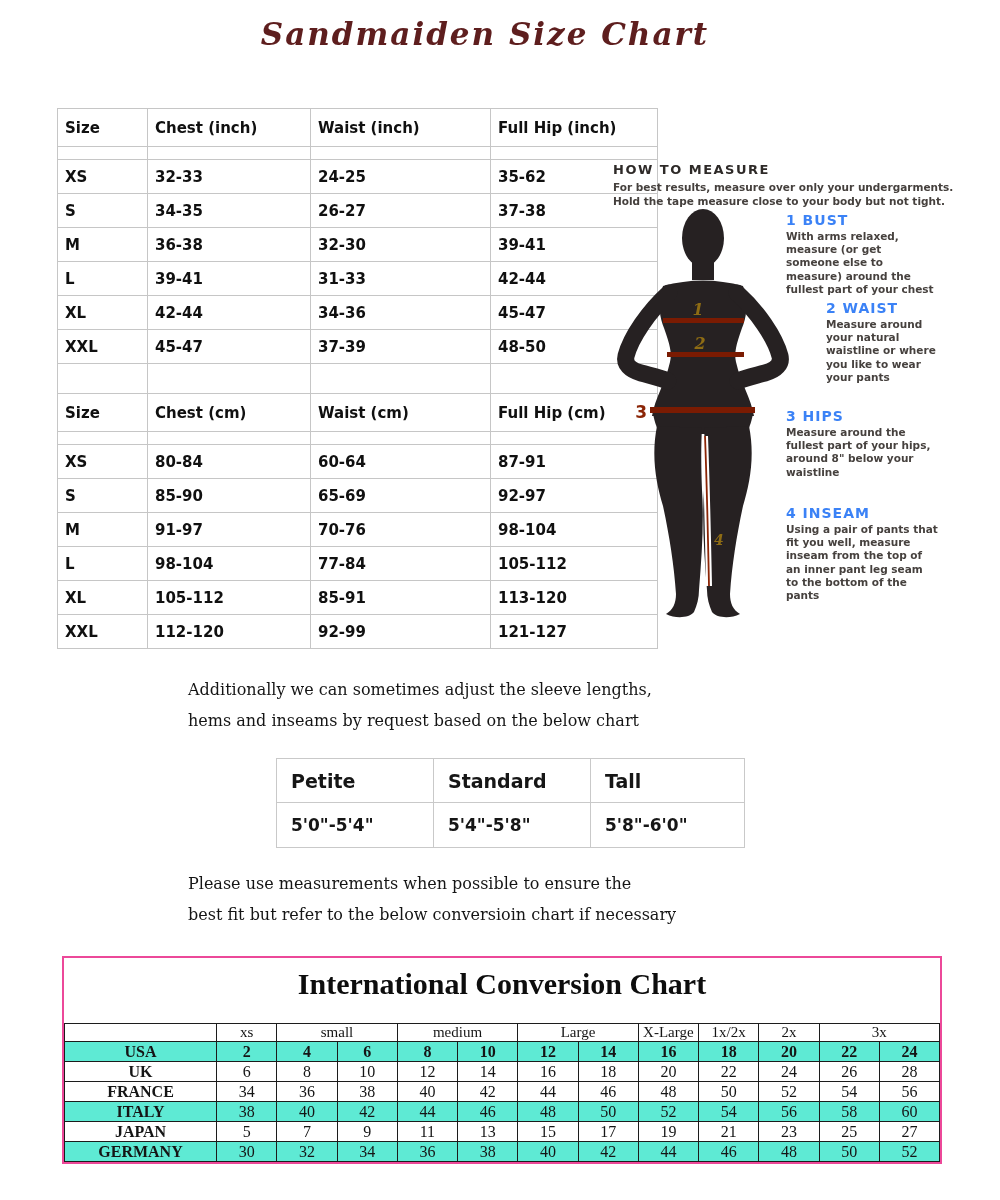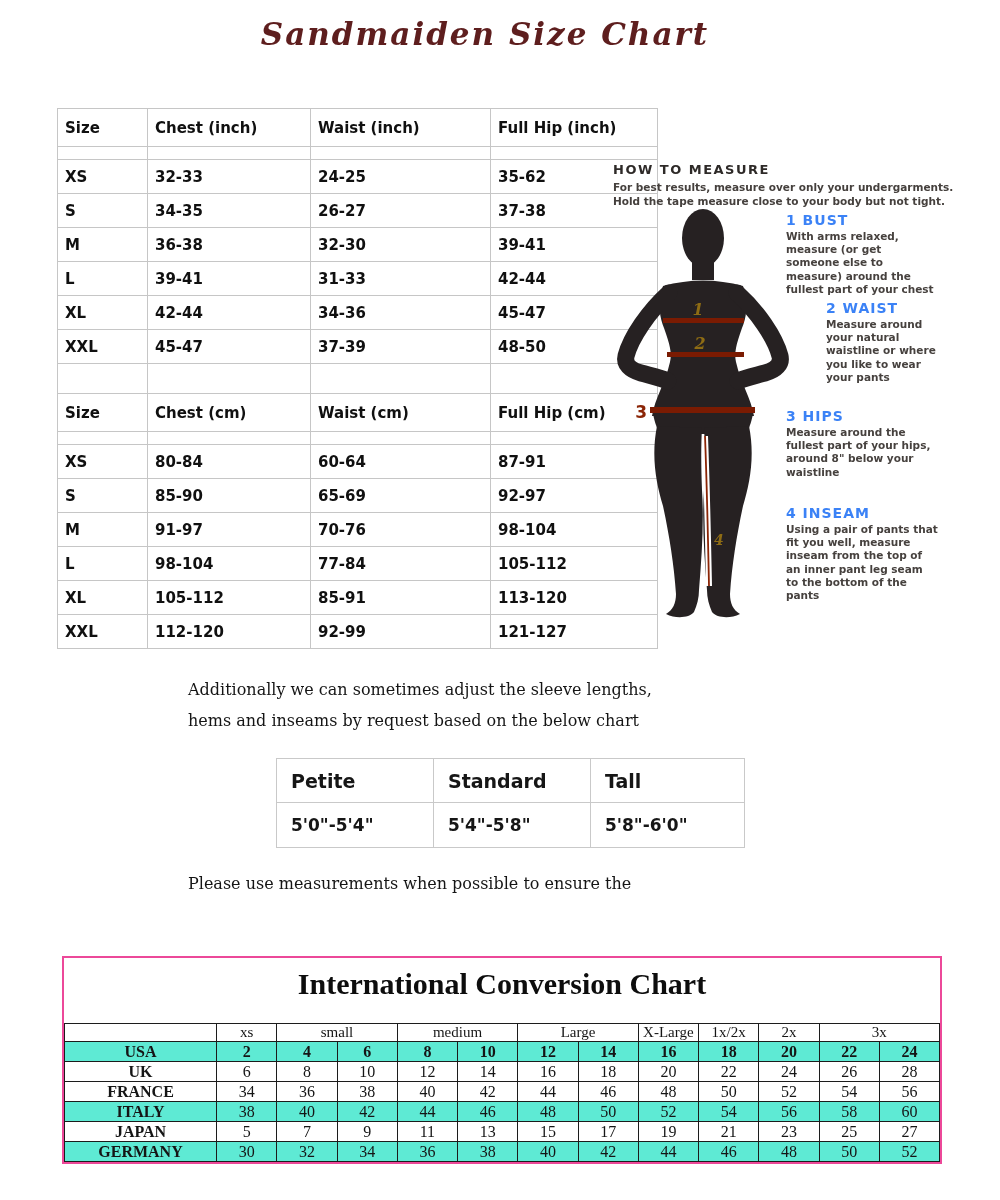--- a/index.html
+++ b/index.html
@@ -274,20 +274,21 @@
         <tr class="vals">
           <td>5'0"-5'4"</td>
           <td>5'4"-5'8"</td>
           <td>5'8"-6'0"</td>
         </tr>
       </tbody>
   </table>
 
   <div class="note note-conversion">
       <div>Please use measurements when possible to ensure the</div>
+      <div>best fit but refer to the below conversioin chart if necessary</div>
     </div>
 
   <div class="conv-wrap">
     <div class="conv-title">International Conversion Chart</div>
     <table class="conv-table">
       <colgroup>
         <col style="width:152px">
           <col>
           <col>
           <col>

